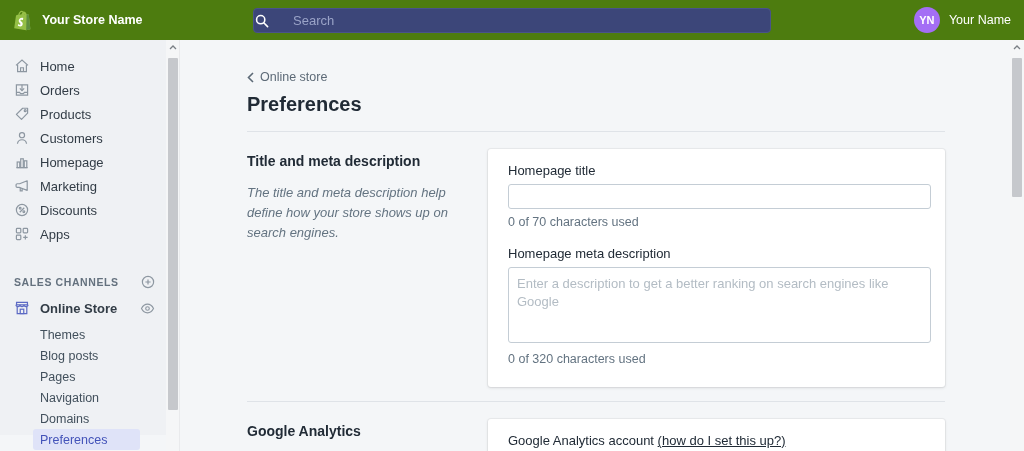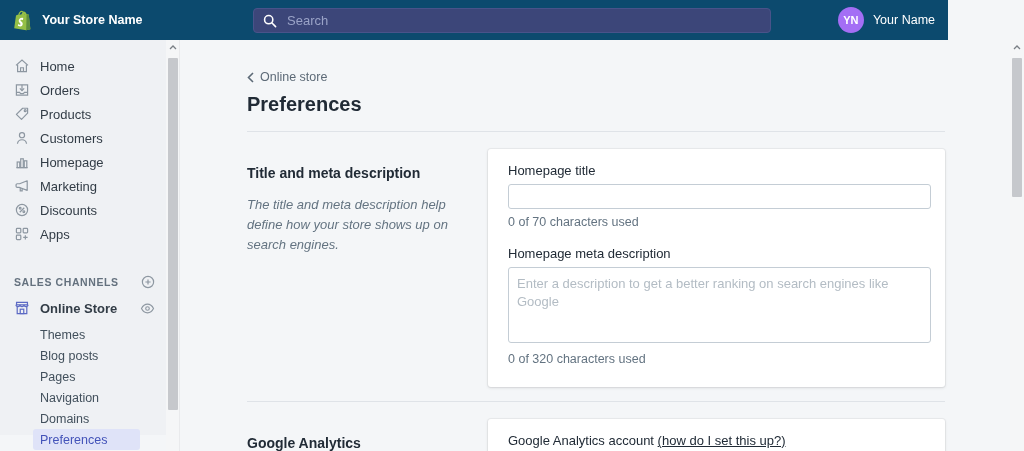--- a/index.html
+++ b/index.html
@@ -3,27 +3,27 @@
 <meta charset="utf-8">
 <style>
   * { margin:0; padding:0; box-sizing:border-box; }
   html,body { width:1024px; height:451px; overflow:hidden; }
   body {
     font-family:"Liberation Sans","DejaVu Sans",sans-serif;
     background:#f4f6f8; position:relative; font-size:13px; color:#212b36;
   }
 
   
-  .topbar { position:absolute; top:0; left:0; width:948px; height:40px;
-    background:#0c4a6e; z-index:5; }
+  .topbar { position:absolute; top:0; left:0; width:1024px; height:40px;
+    background:#4d7c0f; z-index:5; }
   .brand { position:absolute; left:13px; top:0; height:40px; display:flex; align-items:center; gap:10px; }
   .store-name { color:#ffffff; font-size:12.5px; font-weight:bold; }
   .searchwrap { position:absolute; left:253px; top:8px; width:518px; height:25px;
     background:#3c4679; border:1px solid #49538a; border-radius:4px;
-    display:flex; align-items:center; padding:0 9px; gap:10px; }
+    display:flex; align-items:center; padding:0 1px; gap:24px; }
   .searchwrap input { flex:1; background:transparent; border:none; outline:none;
     color:#e4e7f5; font-size:13px; font-family:inherit; }
   .searchwrap input::placeholder { color:#9aa3c7; }
   .userarea { position:absolute; right:13px; top:0; height:40px; display:flex; align-items:center; gap:9px; }
   .avatar { width:26px; height:26px; border-radius:50%; background:#a46ef5; color:#fff;
     font-size:11px; font-weight:bold; display:flex; align-items:center; justify-content:center;text-align:right; }
   .user-name { color:#ffffff; font-size:12.5px; }
 
   
   .sidebar { position:absolute; left:0; top:40px; width:166px; bottom:16px;
@@ -54,21 +54,21 @@
   
   .main { position:absolute; left:180px; top:40px; right:14px; bottom:0;
     background:#f4f6f8; padding:30px 65px 0 67px; overflow:hidden; }
   .breadcrumb { display:flex; align-items:center; gap:6px; color:#5d6a77; font-size:12.5px; cursor:pointer; width:fit-content; }
   .page-title { font-size:20px; font-weight:bold; color:#212b36; margin-top:9px; }
   .title-divider { border-bottom:1px solid #dfe3e8; margin-top:15px; }
 
   .section { display:flex; padding:17px 0 14px 0; }
   .section + .section { border-top:1px solid #dfe3e8; }
   .sec-left { width:241px; flex:none; padding-right:28px; }
-  .sec-heading { font-size:14px; font-weight:bold; color:#212b36; margin-top:16px; }
+  .sec-heading { font-size:14px; font-weight:bold; color:#212b36; margin-top:4px; }
   .sec-desc { font-size:13px; color:#637381; line-height:1.55; margin-top:14px;font-style:italic; }
   .card { flex:1; background:#ffffff; border-radius:3px;
     box-shadow:0 0 0 1px rgba(63,63,68,.05), 0 1px 3px 0 rgba(63,63,68,.15);
     padding:14px 14px 21px 20px; }
   .field-label { font-size:13px; color:#212b36; margin-bottom:6px; }
   .field-label a { color:#212b36; }
   .text-input { width:100%; height:25px; border:1px solid #c4cdd5; border-radius:3px;
     font-size:13px; font-family:inherit; padding:0 8px; color:#212b36; background:#fff; outline:none; }
   .text-area { width:100%; height:76px; border:1px solid #c4cdd5; border-radius:3px;
     font-size:13px; font-family:inherit; padding:7px 8px; color:#212b36; background:#fff;

